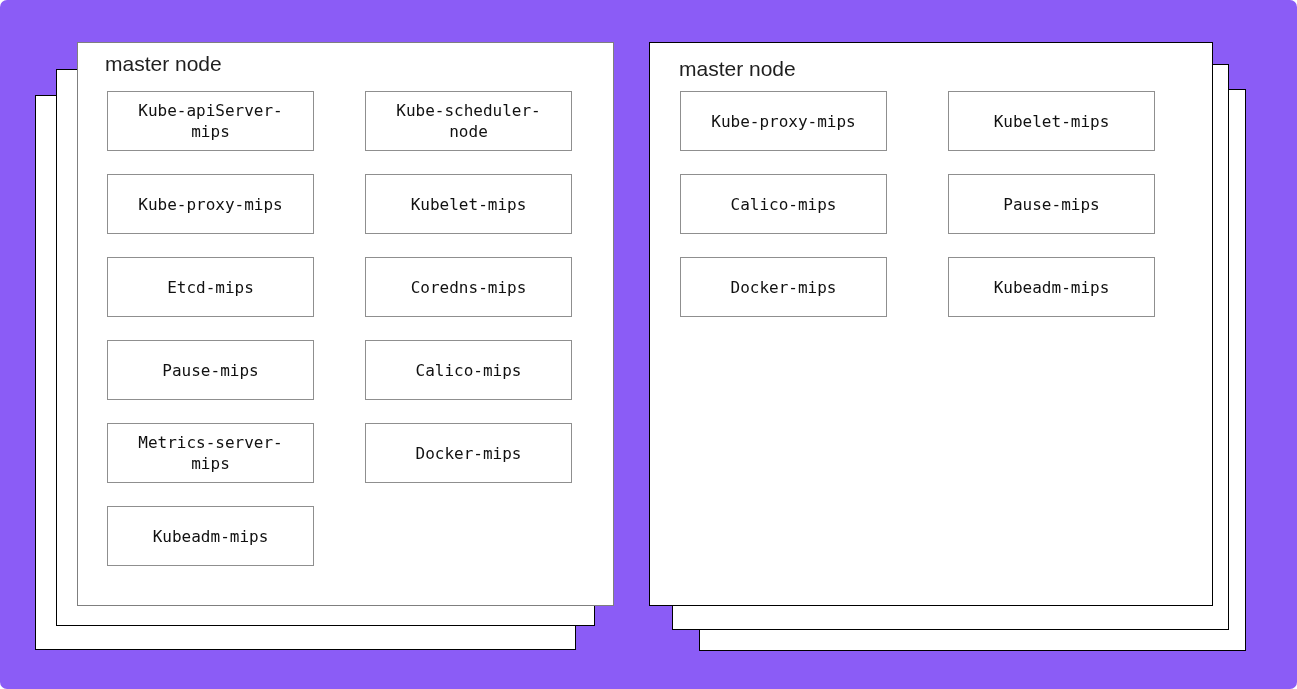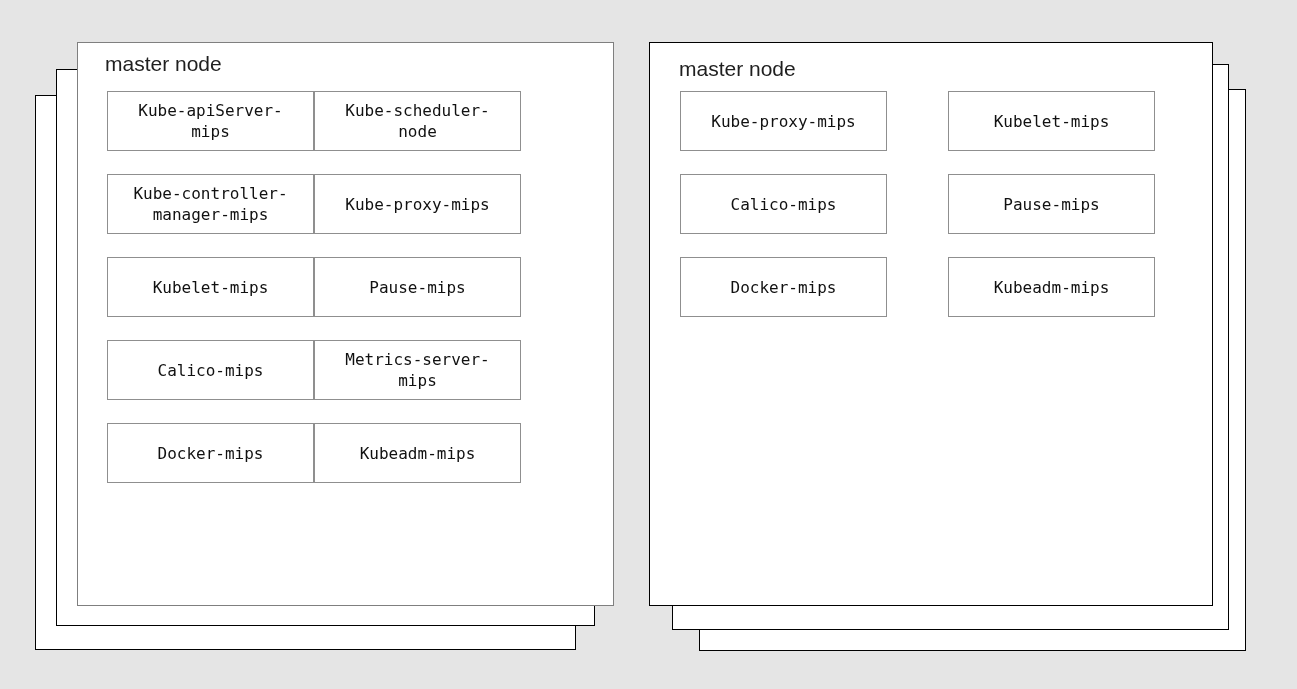--- a/index.html
+++ b/index.html
@@ -1,19 +1,19 @@
 <!DOCTYPE html>
 <html><head>
 <meta charset="utf-8">
 <style>
   * { margin: 0; padding: 0; box-sizing: border-box; }
   html, body { width: 1297px; height: 689px; background: #ffffff; overflow: hidden; }
   body { font-family: "Liberation Sans", sans-serif; position: relative; }
 
-  .canvas { position: absolute; left: 0; top: 0; width: 1297px; height: 689px; background: #e5e5e5; }
+  .canvas { position: absolute; left: 0; top: 0; width: 1297px; height: 689px; background: #8b5cf6; border-radius: 7px; }
 
   
   .stack-layer {
     position: absolute;
     background: #ffffff;
     border: 1.5px solid #000000;
   }
 
   
   .node {
@@ -34,21 +34,21 @@
   .master-front .node-title { left: 27px; top: 9px; }
   .worker-front .node-title { left: 29px; top: 14px; }
 
   .comp-grid {
     position: absolute;
     display: grid;
     grid-template-columns: 207px 207px;
     grid-auto-rows: 60px;
     row-gap: 23px;
   }
-  .master-front .comp-grid { left: 29px; top: 48px; }
+  .master-front .comp-grid { left: 29px; top: 48px; column-gap: 51px; }
   .worker-front .comp-grid { left: 30px; top: 48px; column-gap: 61px; }
 
   .comp-box {
     border: 1px solid #8f8f8f;
     background: #ffffff;
     display: flex;
     align-items: center;
     justify-content: center;
     text-align: center;
   }
@@ -73,28 +73,30 @@
     <div class="comp-grid">
       <div class="comp-box">
         <span class="comp-label">Kube-apiServer-
 mips</span>
       </div>
       <div class="comp-box">
         <span class="comp-label">Kube-scheduler-
 node</span>
       </div>
       <div class="comp-box">
-        <span class="comp-label">Kube-controller-
-manager-mips</span>
-      </div>
-      <div class="comp-box">
         <span class="comp-label">Kube-proxy-mips</span>
       </div>
       <div class="comp-box">
         <span class="comp-label">Kubelet-mips</span>
+      </div>
+      <div class="comp-box">
+        <span class="comp-label">Etcd-mips</span>
+      </div>
+      <div class="comp-box">
+        <span class="comp-label">Coredns-mips</span>
       </div>
       <div class="comp-box">
         <span class="comp-label">Pause-mips</span>
       </div>
       <div class="comp-box">
         <span class="comp-label">Calico-mips</span>
       </div>
       <div class="comp-box">
         <span class="comp-label">Metrics-server-
 mips</span>

